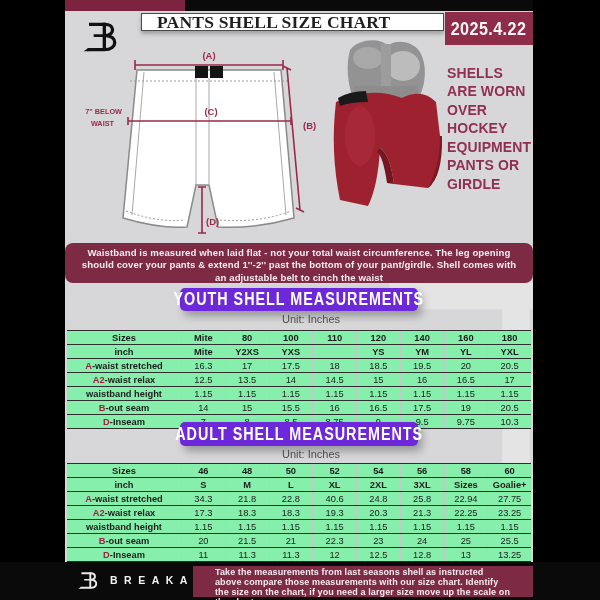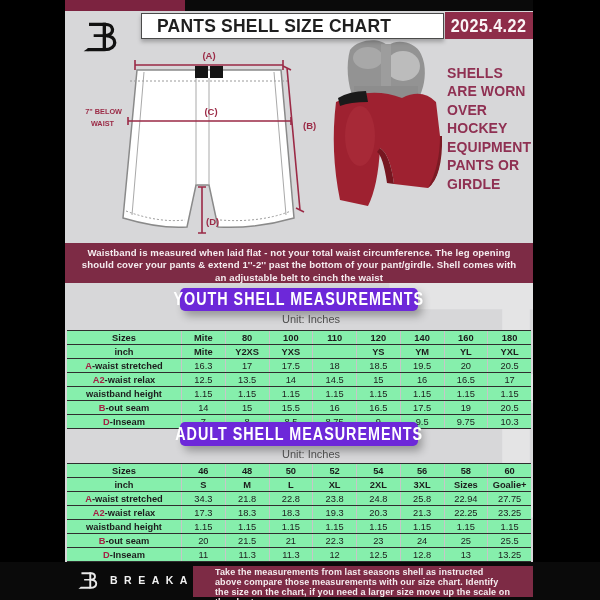--- a/index.html
+++ b/index.html
@@ -7,42 +7,42 @@
        font-family:"Liberation Sans",sans-serif;}
   .stage{position:relative;width:600px;height:600px;background:#000;}
   .page{position:absolute;left:65px;top:0;width:468px;height:562px;
         background:#d7d7d9;overflow:hidden;}
   .layer{position:absolute;}
   
   .strip-m{left:0;top:0;width:120px;height:11px;background:#7c2340;}
   .strip-b{left:120px;top:0;width:348px;height:11px;background:#0a0a0a;}
   
   .logo{left:18px;top:16px;width:40px;height:42px;color:#111;}
-  .titlebox{left:76px;top:13px;width:303px;height:26px;background:#fff;
+  .titlebox{left:76px;top:13px;width:303px;height:18px;background:#fff;
             border:1.5px solid #4a4a4a;box-sizing:border-box;display:flex;
-            align-items:center;box-shadow:0 3px 4px rgba(0,0,0,.25);z-index:3;}
+            align-items:center;box-shadow:0 3px 4px rgba(0,0,0,.25);z-index:3;font-family:Liberation Serif, serif;}
   .titlebox span{font-size:17.5px;font-weight:bold;color:#1f1f1f;
                  padding-left:15px;letter-spacing:.2px;white-space:nowrap;}
-  .datebox{left:380px;top:12px;width:88px;height:27px;background:#8e2d49;
+  .datebox{left:380px;top:12px;width:88px;height:33px;background:#8e2d49;
            display:flex;align-items:center;justify-content:center;z-index:3;}
   .datebox .cond{font-size:19px;font-weight:bold;color:#fbf5f7;
                  letter-spacing:.5px;transform:scaleX(.85);white-space:nowrap;}
   .cond{display:inline-block;transform-origin:center;}
   
   .pants{left:5px;top:48px;width:250px;height:192px;z-index:2;}
   .pants text{font:bold 9.5px "Liberation Sans",sans-serif;fill:#9b2a46;}
   .pants text.small{font:bold 7.3px "Liberation Sans",sans-serif;}
   .shellsvg{left:265px;top:36px;width:118px;height:196px;z-index:2;}
   .shellnote{left:382px;top:64px;width:82px;font-size:14px;font-weight:bold;
              color:#8f3052;line-height:1.32;letter-spacing:.1px;z-index:2;}
   
   .infobanner{left:0;top:243px;width:468px;height:40px;background:#7d2b45;
               box-sizing:border-box;padding:4px 12px 0;text-align:center;
               font-size:9.6px;font-weight:bold;color:#f5ecef;
-              line-height:12.3px;letter-spacing:.1px;z-index:2;}
+              line-height:12.3px;letter-spacing:.1px;z-index:2;border-radius:8px;}
   
   .secbanner{left:50%;transform:translateX(-50%);width:238px;height:23px;
              background:#6d28d9;border-radius:5px;display:flex;align-items:center;
              justify-content:center;box-shadow:4px 5px 8px rgba(0,0,0,.3);z-index:2;}
   .secbanner .cond{font-size:17.5px;font-weight:bold;color:#fff;
                    letter-spacing:1.2px;transform:scaleX(.82);white-space:nowrap;}
   .sb1{top:288px;} .sb2{top:422px;height:24px;}
   .unit{left:12px;width:468px;text-align:center;font-size:11px;color:#4d4d4d;z-index:2;}
   .u1{top:313px;} .u2{top:448px;}
   
@@ -262,21 +262,21 @@
           <div class="tcell tval">2XL</div>
           <div class="tcell tval">3XL</div>
           <div class="tcell tval">Sizes</div>
           <div class="tcell tval">Goalie+</div>
         </div>
         <div class="trow">
           <div class="tcell tlabel"><span class="pfx">A</span>-waist stretched</div>
           <div class="tcell tval">34.3</div>
           <div class="tcell tval">21.8</div>
           <div class="tcell tval">22.8</div>
-          <div class="tcell tval">23.8</div>
+          <div class="tcell tval">40.6</div>
           <div class="tcell tval">24.8</div>
           <div class="tcell tval">25.8</div>
           <div class="tcell tval">22.94</div>
           <div class="tcell tval">27.75</div>
         </div>
         <div class="trow">
           <div class="tcell tlabel"><span class="pfx">A2</span>-waist relax</div>
           <div class="tcell tval">17.3</div>
           <div class="tcell tval">18.3</div>
           <div class="tcell tval">18.3</div>

